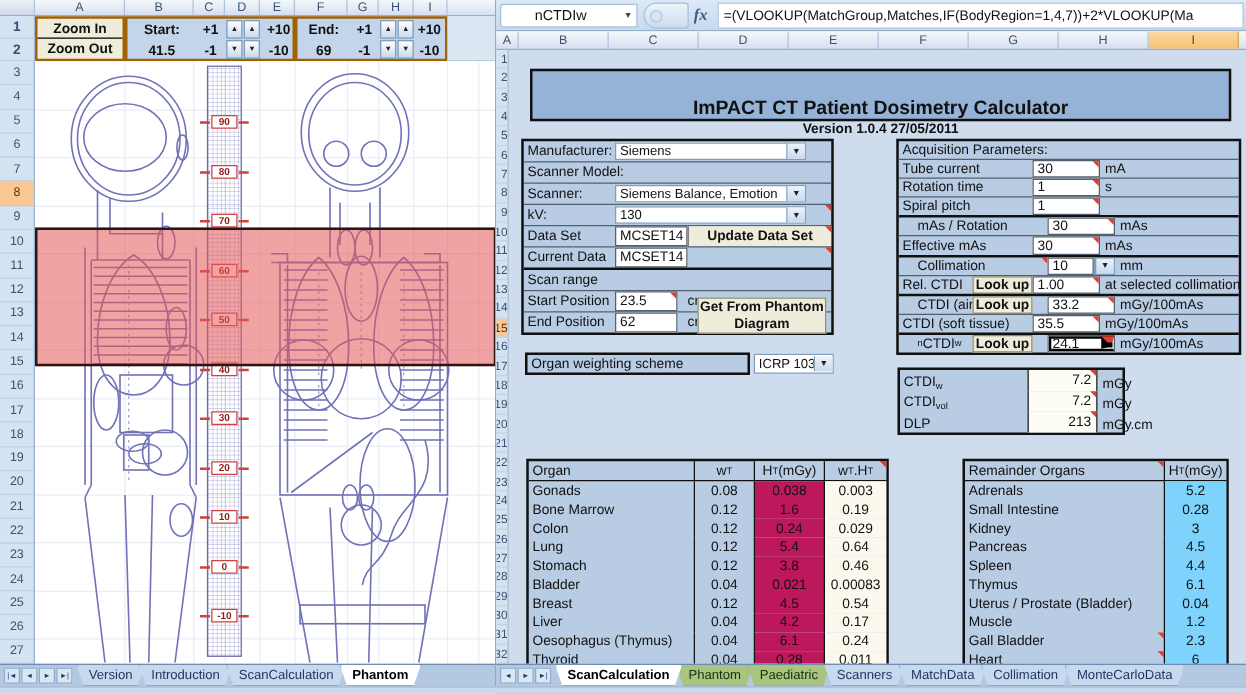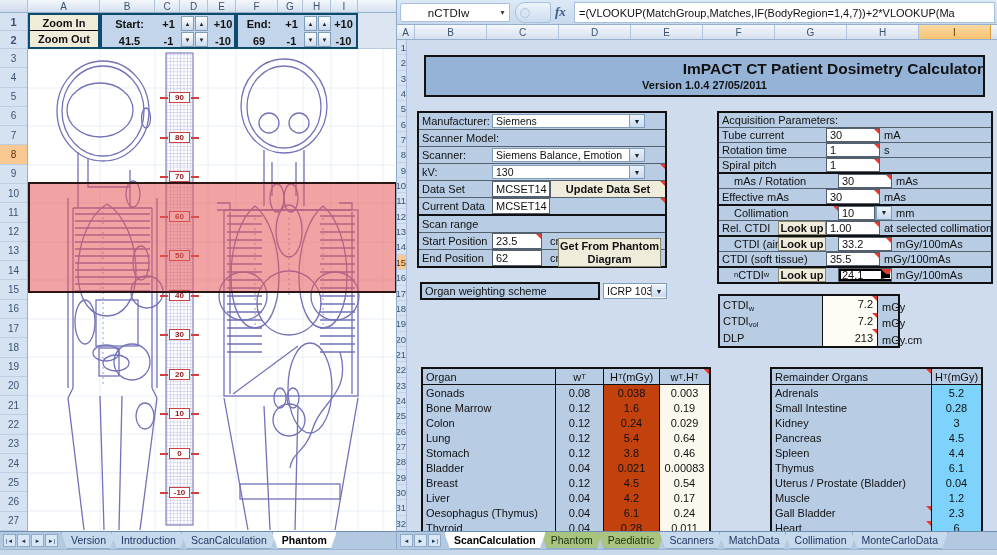--- a/index.html
+++ b/index.html
@@ -19,21 +19,21 @@
   .lw-cols span:nth-child(1){width:72px;} .lw-cols span:nth-child(2){width:55px;}
   .lw-cols span:nth-child(3){width:25px;} .lw-cols span:nth-child(4){width:28px;}
   .lw-cols span:nth-child(5){width:28px;} .lw-cols span:nth-child(6){width:42px;}
   .lw-cols span:nth-child(7){width:25px;} .lw-cols span:nth-child(8){width:28px;}
   .lw-cols span:nth-child(9){width:27px;}
 
   .ctrl{left:0;top:13px;width:397px;height:36px;background:#DCE6F2;}
   .ctrl .cell{position:absolute;display:flex;align-items:center;justify-content:center;font-weight:bold;}
   .c-rh{left:0;width:28px;height:18px;background:#D5E2F2;border-right:1px solid #A8BDD8;
         border-bottom:1px solid #B9CBE0;color:#3B5272;font-weight:normal;}
-  .grp{position:absolute;border:2px solid #0c4a6e;}
+  .grp{position:absolute;border:2px solid #a16207;}
   .grp-zoom{left:28px;top:0;width:72px;height:36px;background:#F0ECDA;}
   .grp-zoom .zbtn{height:16px;display:flex;align-items:center;justify-content:center;font-weight:600;}
   .grp-zoom .zbtn:first-child{border-bottom:1px solid #000;}
   .grp-start{left:100px;top:0;width:136px;height:36px;background:#C3D5EA;}
   .grp-end{left:236px;top:0;width:122px;height:36px;background:#C3D5EA;}
   .spin{position:absolute;width:13px;height:15px;background:linear-gradient(#FDFEFF,#CBDAEC);
         border:1px solid #7F9DB9;font-size:6px;display:flex;align-items:center;justify-content:center;color:#222;padding:0;}
   .ctrl-fill{left:358px;top:0;width:39px;height:36px;background:#DCE6F2;border-bottom:1px solid #B9CBE0;}
 
   .lw-rowhdrs{left:0;top:49px;width:28px;height:482px;display:flex;flex-direction:column;
@@ -92,21 +92,21 @@
 
   .rw-sheet{left:0;top:40px;width:600px;height:491px;background:#CEDCEE;overflow:hidden;}
   .rw-rowhdrs{position:absolute;left:0;top:0;width:10px;height:491px;display:flex;flex-direction:column;
               background:#D5E2F2;border-right:1px solid #A8BDD8;overflow:hidden;}
   .rw-rowhdrs span{flex:1;font-size:9.5px;color:#3B5272;text-align:right;overflow:hidden;
                    border-bottom:1px solid #C3D2E4;line-height:15px;white-space:nowrap;direction:rtl;}
   .rw-rowhdrs span:nth-child(15){background:#FAC893;color:#5a3208;}
 
   .titlebox{position:absolute;left:27px;top:15px;width:561px;height:42px;background:#95B3D7;
             border:2px solid #111;text-align:center;}
-  .titlebox .t1{font-size:15.5px;font-weight:bold;margin-top:3px;text-align:right;}
+  .titlebox .t1{font-size:15.5px;font-weight:bold;margin-top:21px;}
   .titlebox .t2{font-size:11px;font-weight:bold;margin-top:1px;}
 
   .box{position:absolute;background:#B8CCE4;border:2px solid #111;}
   .scanner-box{left:20px;top:71px;width:250px;height:157px;display:flex;flex-direction:column;}
   .s-row{flex:1;display:flex;align-items:center;position:relative;border-top:1px solid #55606e;}
   .s-row:first-child{border-top:none;}
   .s-hdr{font-size:11px;padding-left:3px;}
   .s-lab{width:73px;padding-left:3px;flex:none;}
   .combo{display:flex;background:#fff;border:1px solid #7F9DB9;height:14px;align-items:center;flex:none;}
   .combo .val{flex:1;padding-left:3px;font-size:10.5px;white-space:nowrap;overflow:hidden;}
@@ -147,21 +147,21 @@
             height:100%;display:flex;align-items:center;justify-content:flex-end;padding-right:4px;position:relative;flex:none;}
   .dose-unit{padding-left:4px;}
 
   .table{position:absolute;border:2px solid #111;display:flex;flex-direction:column;background:#B8CCE4;}
   .organ-tbl{left:24px;top:327px;width:290px;height:171px;}
   .rem-tbl{left:373px;top:327px;width:213px;height:171px;}
   .t-hrow{height:16px;flex:none;display:flex;border-bottom:1.5px solid #111;}
   .t-row{flex:1;display:flex;}
   .ot-c0{width:133px;padding-left:3px;border-right:1.5px solid #111;display:flex;align-items:center;}
   .ot-c1{width:48px;border-right:1.5px solid #111;display:flex;align-items:center;justify-content:center;}
-  .ot-c2{width:56px;border-right:1.5px solid #111;display:flex;align-items:center;justify-content:center;background:#c2410c;}
+  .ot-c2{width:56px;border-right:1.5px solid #111;display:flex;align-items:center;justify-content:center;background:#be185d;}
   .ot-c3{flex:1;display:flex;align-items:center;justify-content:center;background:#FBF9EE;}
   .t-hrow .ot-c2,.t-hrow .ot-c3{background:#B8CCE4;}
   .rt-c0{width:160px;padding-left:3px;border-right:1.5px solid #111;display:flex;align-items:center;position:relative;}
   .rt-c1{flex:1;display:flex;align-items:center;justify-content:center;background:#7dd3fc;}
   .t-hrow .rt-c1{background:#B8CCE4;}
 
   .rw-tabbar{left:0;top:531px;width:600px;}
   .note::after{content:"";position:absolute;top:0;right:0;border-top:5px solid #E03C31;border-left:5px solid transparent;}
   .subs{font-size:7.5px;vertical-align:-2px;} .presub{font-size:7.5px;vertical-align:-2px;}
 </style>

